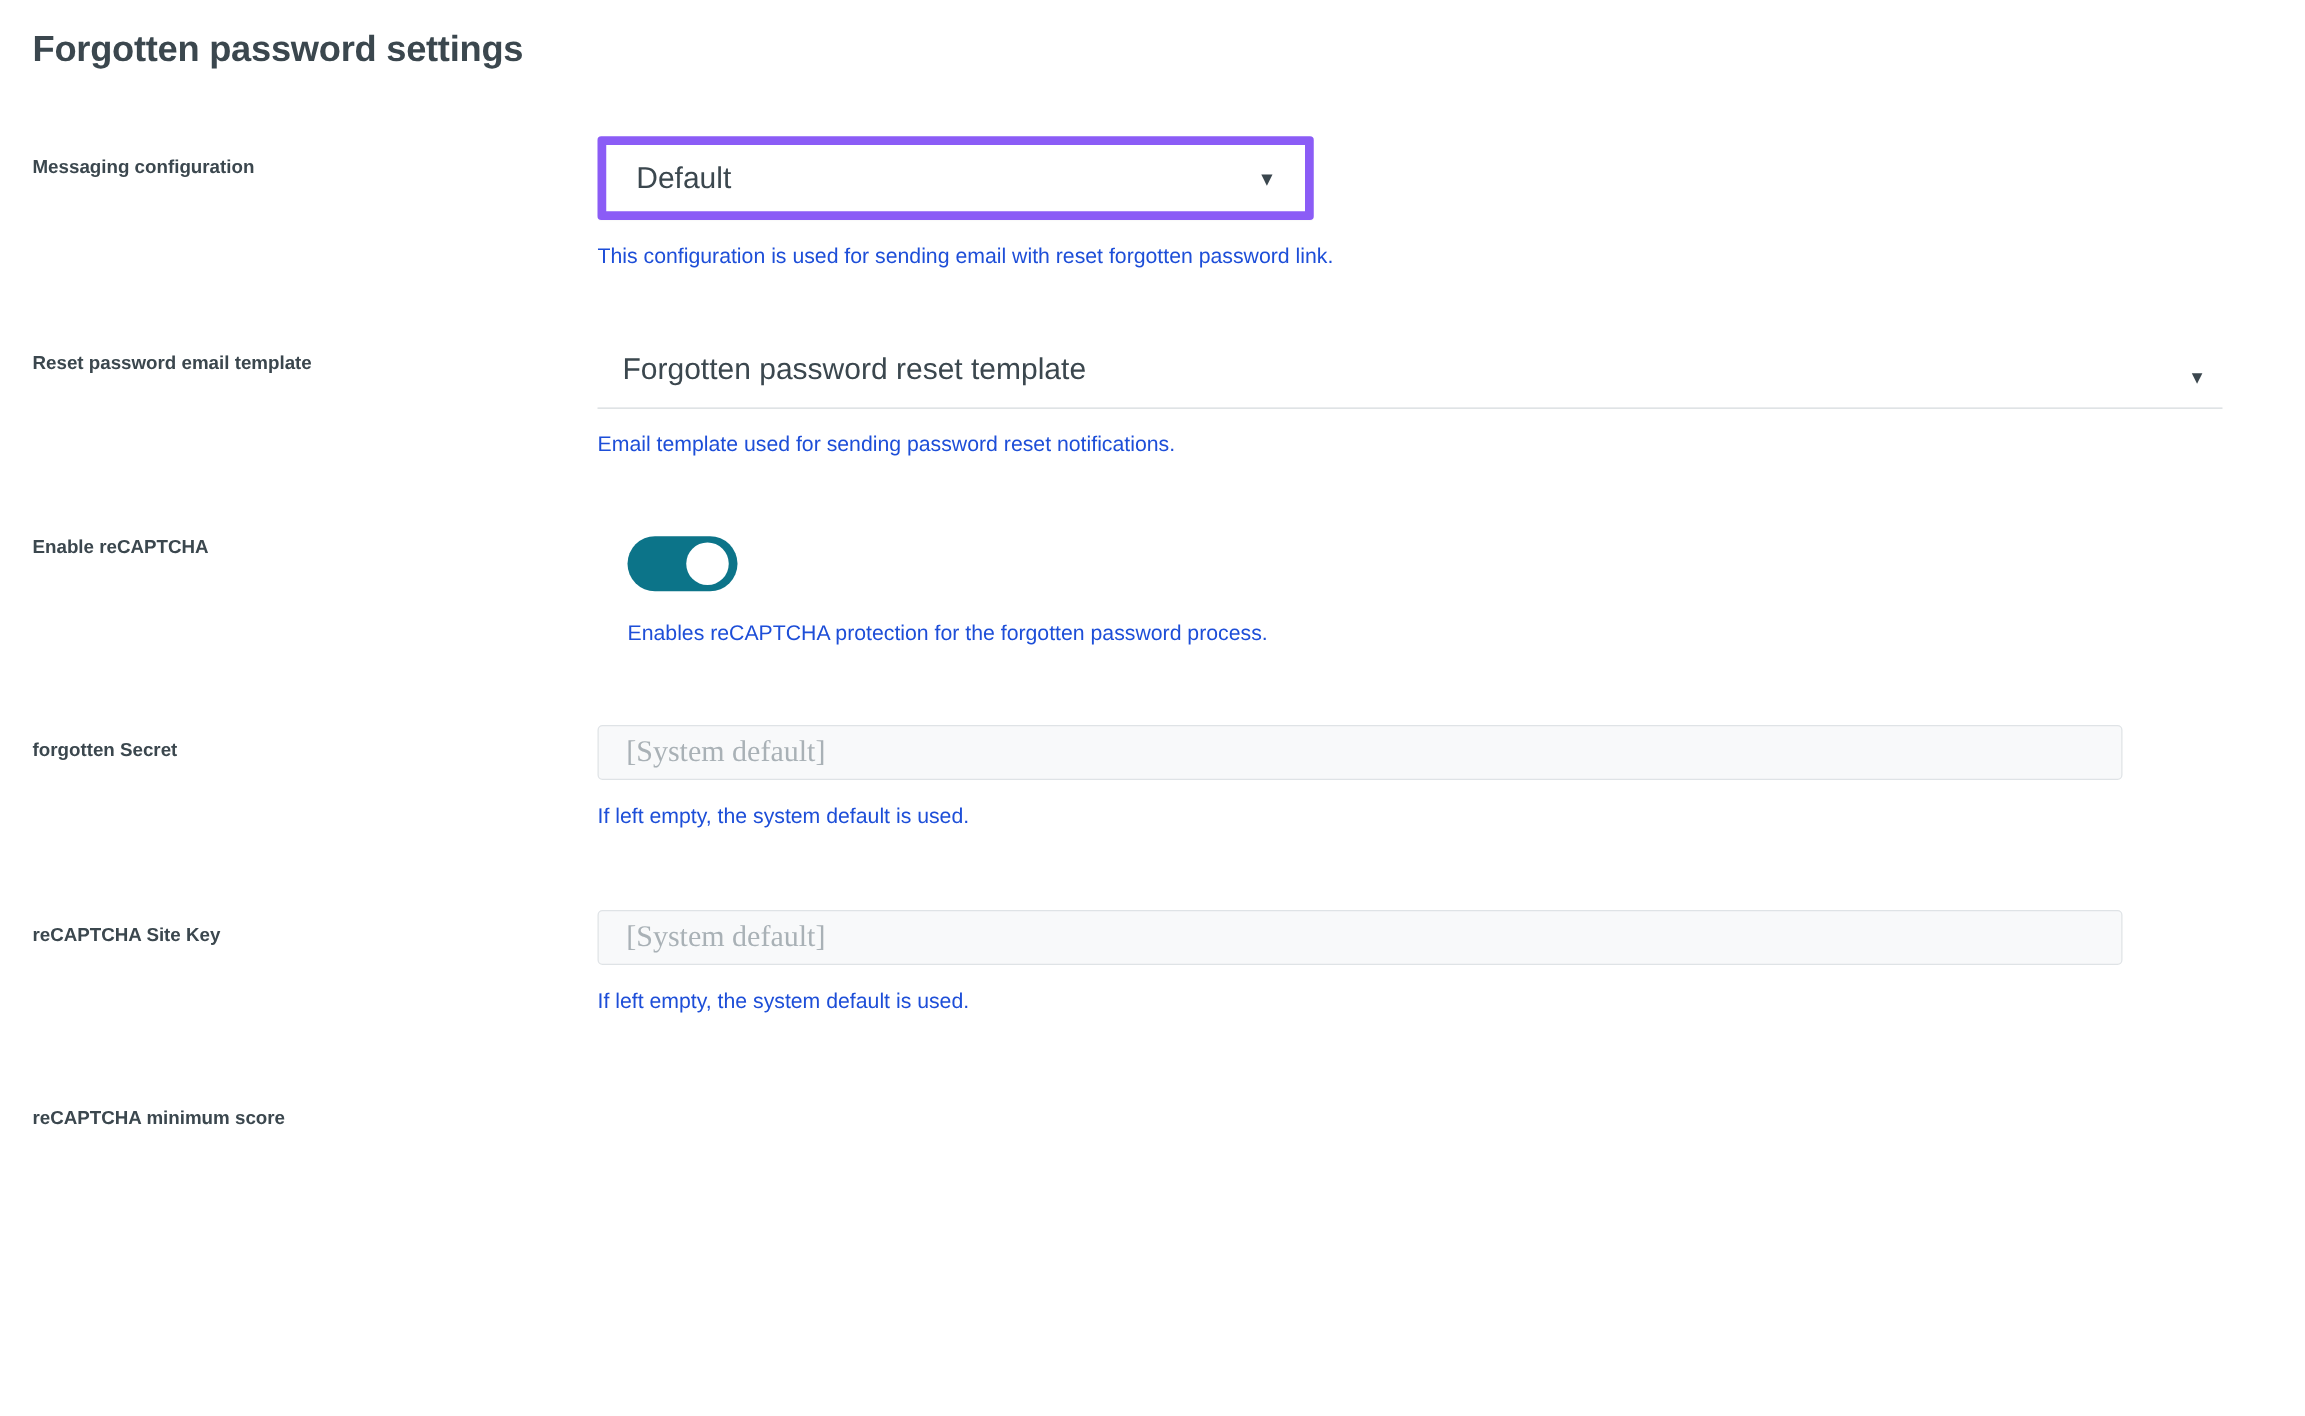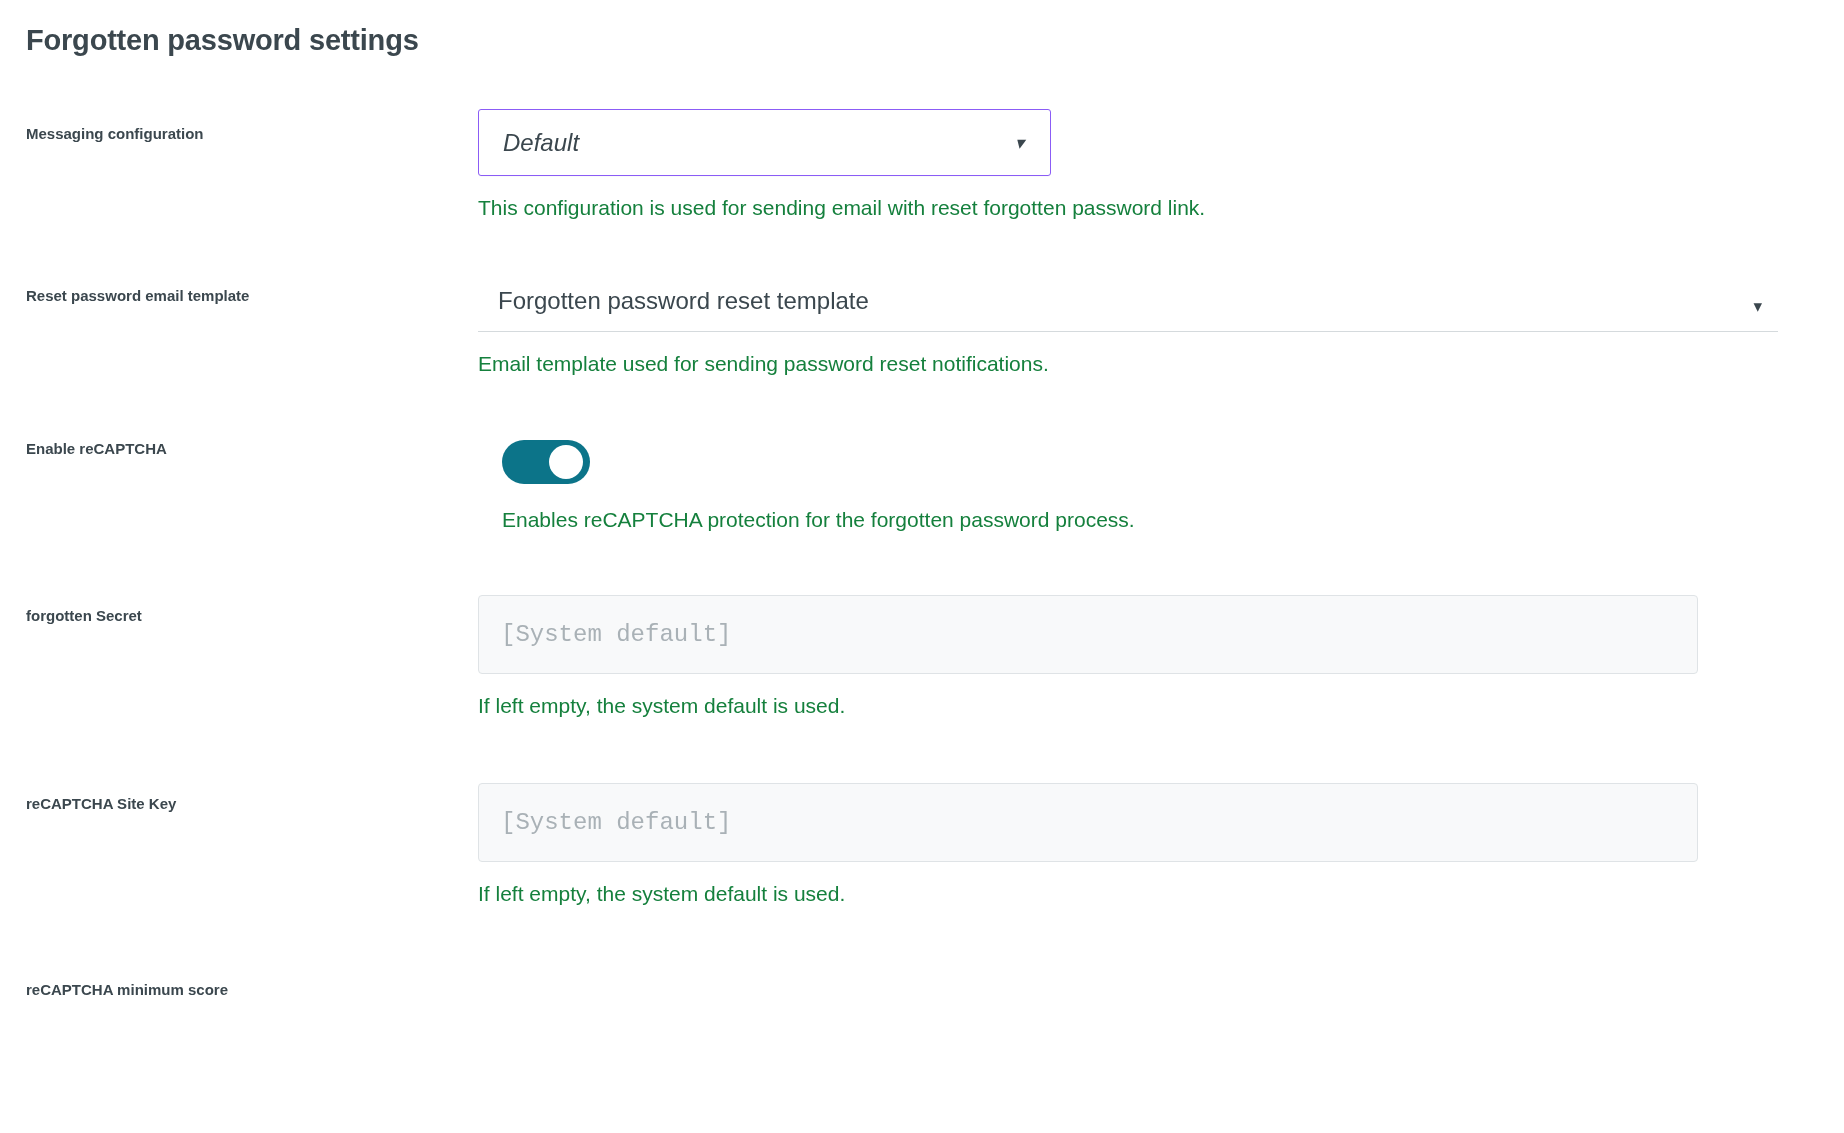--- a/index.html
+++ b/index.html
@@ -44,41 +44,40 @@
     font-weight: 600;
     color: #3b474e;
     line-height: 1.2;
     flex: 0 0 478px;
   }
   .control {
     flex: 1 1 auto;
     padding-right: 40px;
   }
   .help {
-    font-size: 21px;
-    color: #15803d;
+    font-size: 17px;
+    color: #1d4ed8;
     margin-top: 18px;
     line-height: 1.3;
   }
 
   
   .select-box {
     width: 573px;
     height: 67px;
-    border: 1px solid #8b5cf6;
+    border: 7px solid #8b5cf6;
     background: #fff;
     border-radius: 3px;
     display: flex;
     align-items: center;
     padding: 0 18px 0 24px;
     font-size: 24px;
     color: #3b474e;
     position: relative;
     box-shadow: 0 1px 0 rgba(0,0,0,0.02);
-    font-style: italic;
   }
   .select-box .value { flex: 1 1 auto; }
   .caret {
     font-size: 18px;
     color: #3b474e;
     line-height: 1;
     margin-right: 8px;
   }
 
   
@@ -110,28 +109,28 @@
     left: 47px;
     width: 34px;
     height: 34px;
     border-radius: 50%;
     background: #ffffff;
   }
 
   
   .text-input {
     width: 1220px;
-    height: 79px;
+    height: 44px;
     border: 1px solid #dfe3e6;
     background: #f8f9fa;
     border-radius: 4px;
     font-size: 24px;
     color: #3b474e;
     padding: 0 22px;
-    font-family: Liberation Mono, monospace;
+    font-family: Liberation Serif, serif;
   }
   .text-input::placeholder { color: #a9b1b6; }
 
   
   .spinner {
     width: 353px;
     height: 62px;
     border: 1px solid #dfe3e6;
     background: #fff;
     border-radius: 4px;

